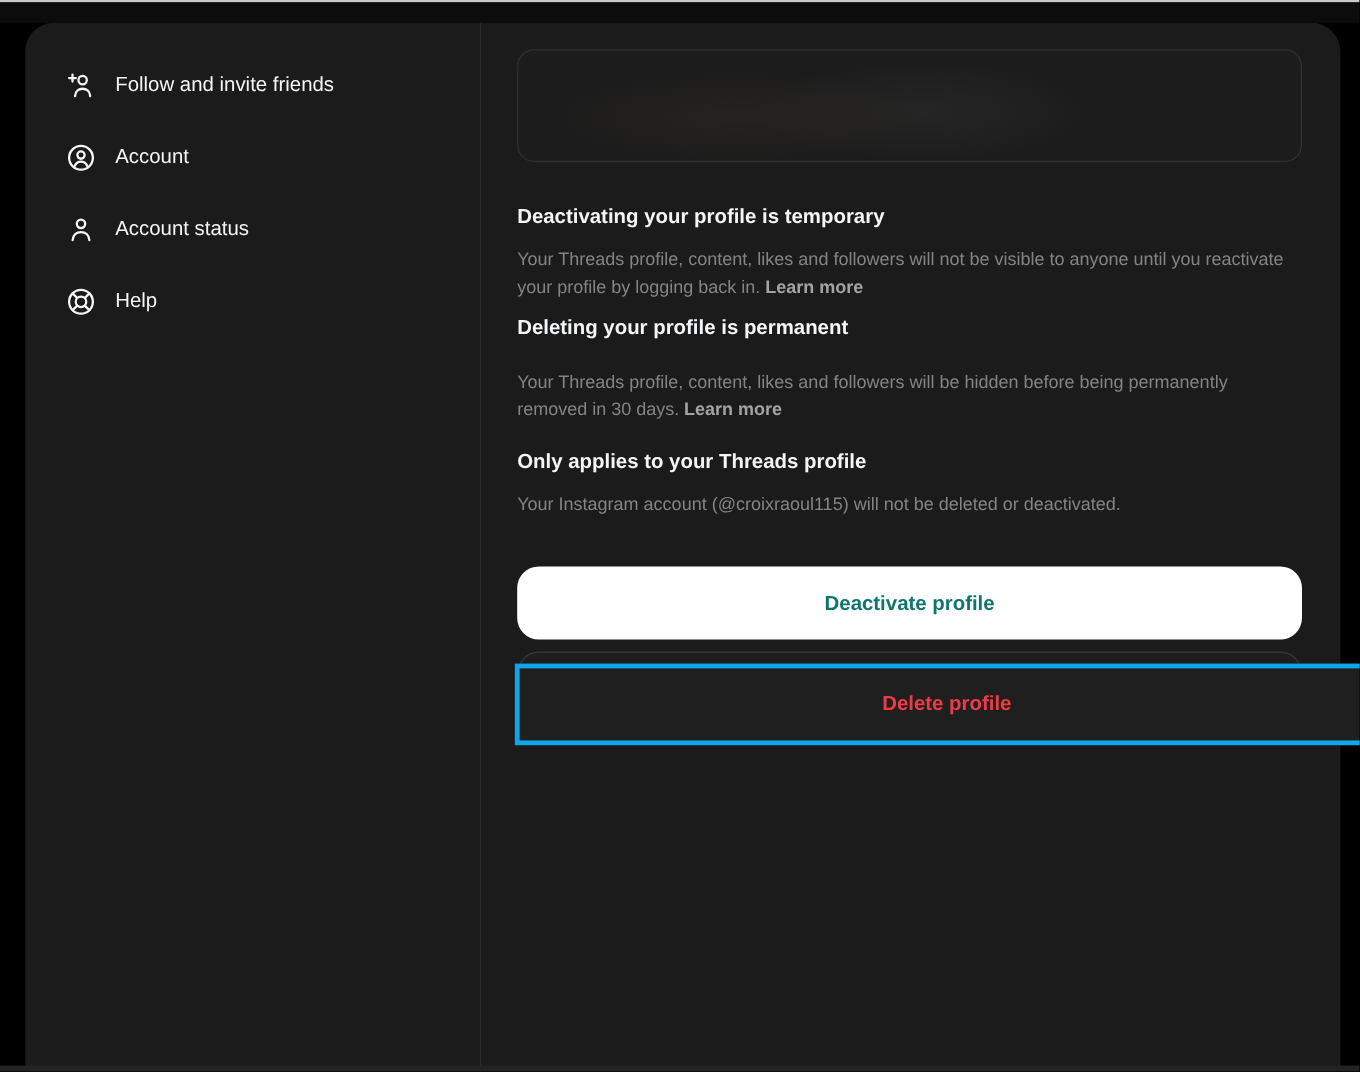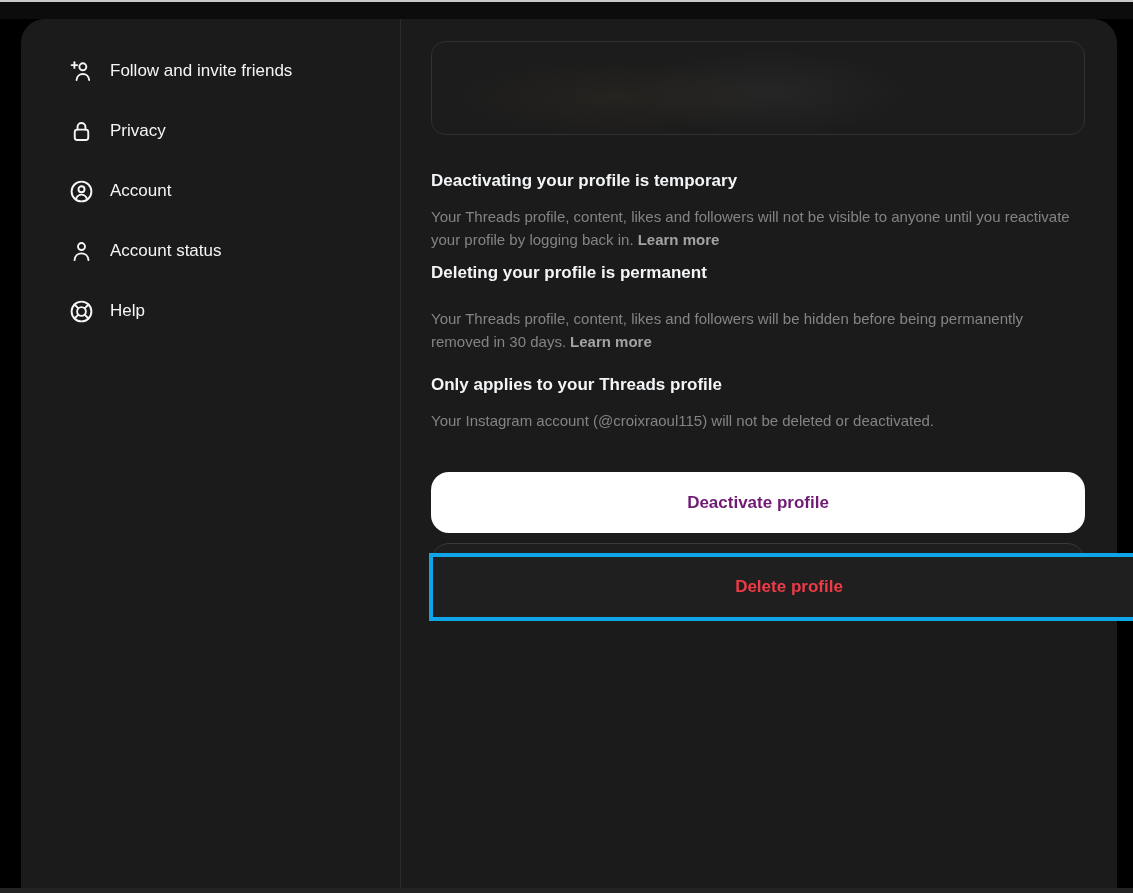--- a/index.html
+++ b/index.html
@@ -10,21 +10,21 @@
   .top-line { position:absolute; left:0; top:0; width:1133px; height:2px; background:#c9c9c9; }
   .top-strip { position:absolute; left:0; top:2px; width:1133px; height:17px; background:#0c0c0c; }
   .bottom-strip { position:absolute; left:0; top:888px; width:1133px; height:5px; background:#232323; }
 
   .window { position:absolute; left:21px; top:19px; width:1096px; height:874px;
             background:#1b1b1b; border-radius:24px 24px 0 0; }
 
   
   .sidebar { position:absolute; left:0; top:0; width:379px; height:100%; }
   .divider { position:absolute; left:379px; top:0; width:1px; height:100%; background:#2c2c2c; }
-  .nav { position:absolute; left:14px; top:22px; width:100%; }
+  .nav { position:absolute; left:0; top:22px; width:100%; }
   .nav-item { display:flex; align-items:center; height:60px; padding-left:33px; cursor:pointer; }
   .nav-item .icon { width:27px; height:27px; display:flex; align-items:center; justify-content:center; }
   .nav-item .label { margin-left:15px; color:#f3f5f7; font-size:17px; }
   .blurbox { position:absolute; left:410px; top:22px; width:654px; height:94px;
              border:1px solid #313131; border-radius:14px;
              background:
                radial-gradient(ellipse 230px 55px at 28% 60%, rgba(62,52,40,0.28), transparent 70%),
                radial-gradient(ellipse 190px 60px at 52% 55%, rgba(45,45,45,0.55), transparent 72%),
                #1c1c1c; }
 
@@ -33,21 +33,21 @@
   .sec-p { position:absolute; left:410px; width:654px; color:#848484;
            font-size:15px; line-height:23px; }
   .learn-more { color:#a3a3a3; font-weight:600; margin-left:4px; text-decoration:none; cursor:pointer; }
 
   .h1 { top:152px; } .p1 { top:186px; }
   .h2 { top:244px; } .p2 { top:288px; }
   .h3 { top:356px; } .p3 { top:390px; }
 
   .deactivate-btn { position:absolute; left:410px; top:453px; width:654px; height:61px;
                     background:#ffffff; border:none; border-radius:18px;
-                    color:#701a75; font-size:17px; font-weight:700;
+                    color:#0f766e; font-size:17px; font-weight:700;
                     font-family:"Liberation Sans", sans-serif; cursor:pointer;
                     display:flex; align-items:center; justify-content:center; }
 
   .delete-btn-peek { position:absolute; left:410px; top:524px; width:654px; height:44px;
                      background:#1e1e1e; border:1px solid #3a3a3a; border-radius:18px; }
 
   .annotation-box { position:absolute; left:380px; top:534px; width:720px; height:68px;
                     border:4px solid #0ea5e9; background:#1f1f1f; z-index:2;
                     display:flex; align-items:center; justify-content:center;margin-left:28px; }
   .delete-btn { background:transparent; border:none; color:#ee3b47;
@@ -73,29 +73,20 @@
             <svg width="27" height="27" viewBox="0 0 24 24" fill="none" stroke="#f3f5f7" stroke-width="1.7" stroke-linecap="round" stroke-linejoin="round">
               <circle cx="13.2" cy="7.8" r="3.1"></circle>
               <path d="M7.6 19.6c.2-3.4 2.6-5.4 5.6-5.4s5.4 2 5.6 5.4"></path>
               <path d="M3.2 6.3h5"></path>
                 <path d="M5.7 3.8v5"></path>
             </svg>
           </span>
           <span class="label">Follow and invite friends</span>
         </div>
 
-        <div class="nav-item">
-          <span class="icon">
-            <svg width="27" height="27" viewBox="0 0 24 24" fill="none" stroke="#f3f5f7" stroke-width="1.7" stroke-linecap="round" stroke-linejoin="round">
-              <rect x="6" y="10.3" width="12" height="9.2" rx="2.2"></rect>
-              <path d="M8.5 10.3V7.9a3.5 3.5 0 0 1 7 0v2.4"></path>
-            </svg>
-          </span>
-          <span class="label">Privacy</span>
-        </div>
 
         <div class="nav-item">
           <span class="icon">
             <svg width="27" height="27" viewBox="0 0 24 24" fill="none" stroke="#f3f5f7" stroke-width="1.7" stroke-linecap="round" stroke-linejoin="round">
               <circle cx="12" cy="12" r="8.8"></circle>
               <circle cx="12" cy="10" r="2.7"></circle>
               <path d="M7.2 18.3c1-2.3 2.7-3.5 4.8-3.5s3.8 1.2 4.8 3.5"></path>
             </svg>
           </span>
           <span class="label">Account</span>

